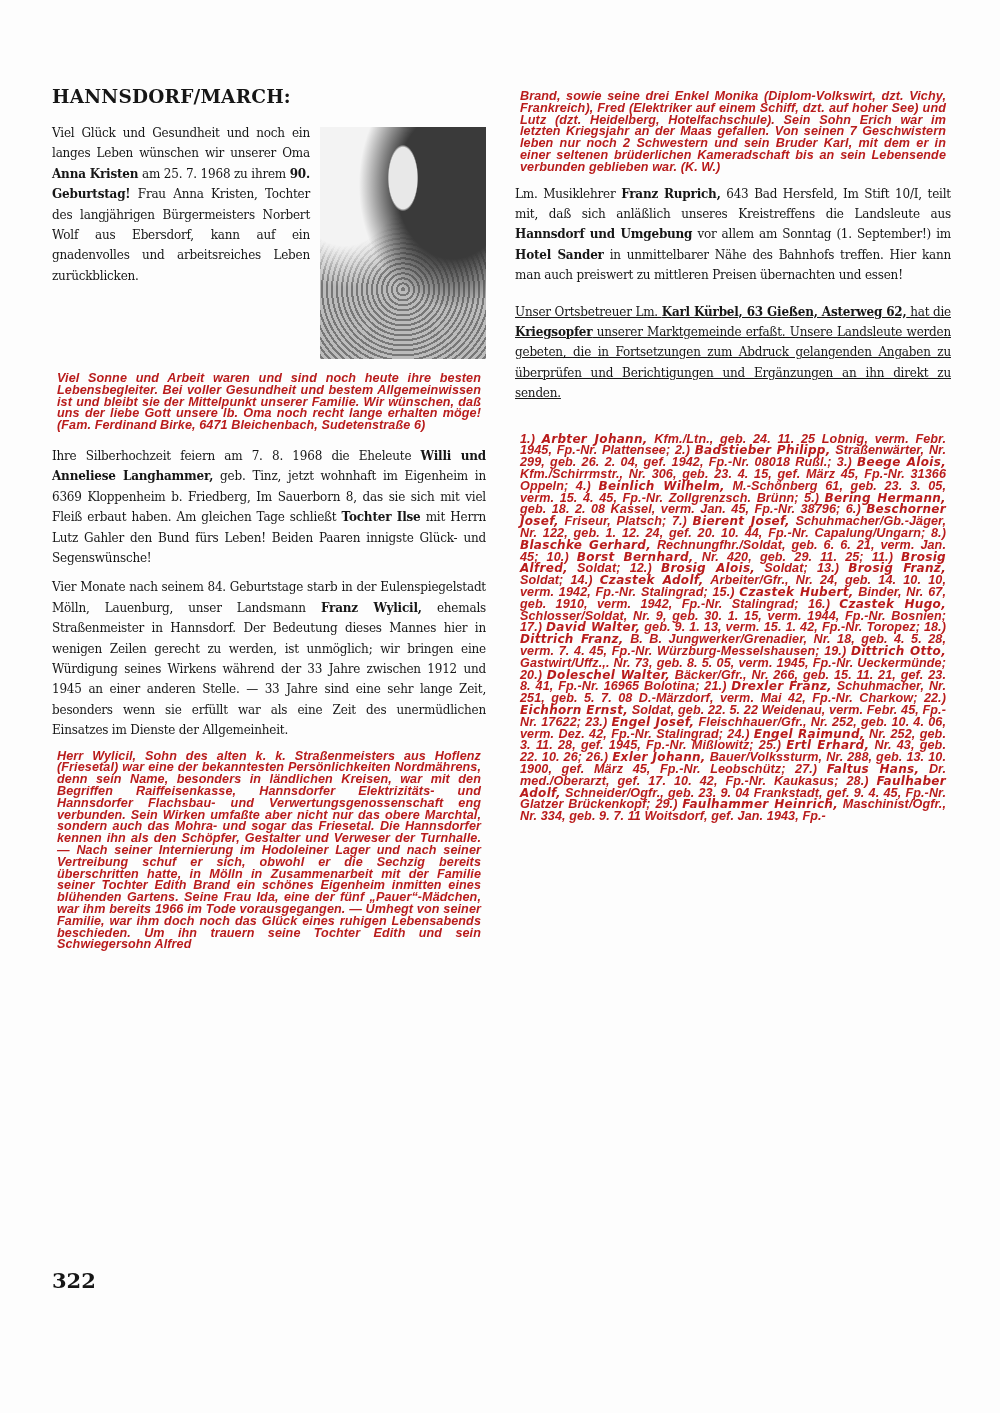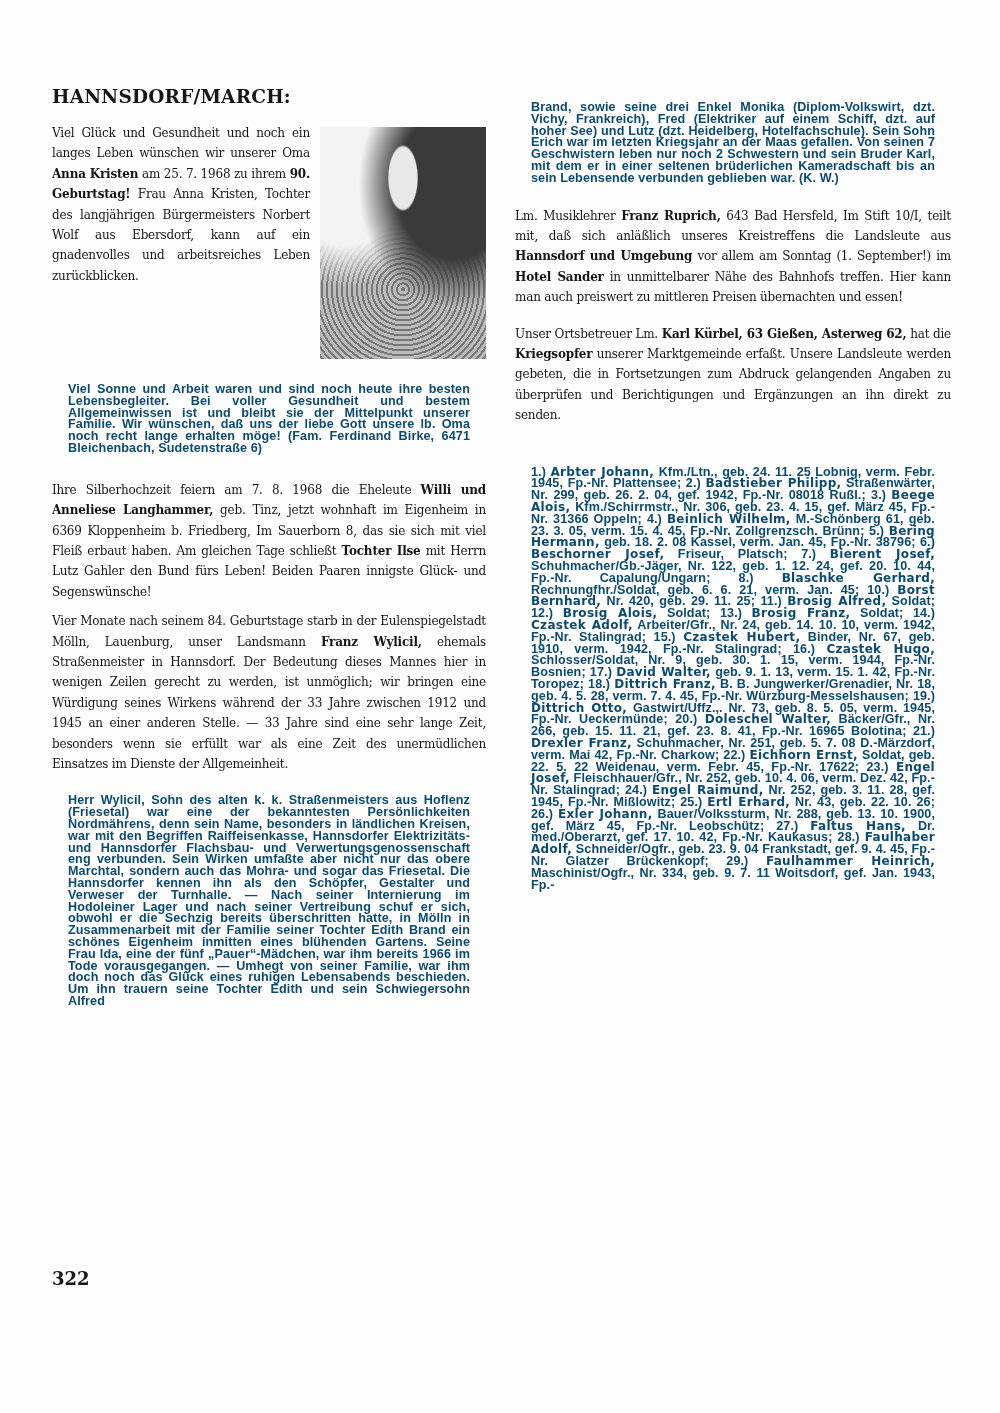--- a/index.html
+++ b/index.html
@@ -2,35 +2,35 @@
 <html><head>
 <meta charset="utf-8">
 <style>
   html, body { margin: 0; padding: 0; background: #ffffff; }
   body { width: 1000px; height: 1413px; position: relative; overflow: hidden; color: #161616; }
   .page { position: absolute; left: 0; top: 0; width: 1000px; height: 1413px; background: #fdfdfd; }
   .col { position: absolute; }
   #col-left { left: 52px; top: 86px; width: 434px; }
   #col-right { left: 515px; top: 86px; width: 436px; }
   .serif { font-family: "DejaVu Serif", "Liberation Serif", serif; font-size: 12px; line-height: 20.4px; text-align: justify; letter-spacing: -0.2px; margin: 0; }
-  .small { font-family: "Liberation Sans", "DejaVu Sans", sans-serif; font-size: 12.6px; line-height: 11.8px; text-align: justify; margin: 16px; font-weight: bold; letter-spacing: 0.1px; color: #0c4a6e; }
+  .small { font-family: "Liberation Sans", "DejaVu Sans", sans-serif; font-size: 12.6px; line-height: 11.8px; text-align: justify; margin: 5px; font-weight: bold; letter-spacing: 0.1px; color: #b91c1c; font-style: italic; }
   .small .b { font-family: "DejaVu Sans", sans-serif; font-weight: bold; font-size: 12px; letter-spacing: 0.3px; }
   .serif .b { font-weight: bold; }
   .heading { font-family: "DejaVu Serif", "Liberation Serif", serif; font-weight: bold; font-size: 18.5px; line-height: 22px; margin: 0 0 15px 0; letter-spacing: 0.2px; }
   .wrap-photo { position: relative; }
   .photo { float: right; width: 166px; height: 232px; margin: 4px 0 4px 10px; background: radial-gradient(ellipse at 50% 22%, #e8e8e8 0 12%, transparent 13%),
       radial-gradient(ellipse at 80% 25%, #3a3a3a 0 30%, transparent 50%),
       radial-gradient(ellipse at 15% 15%, #f3f3f3 0 30%, transparent 45%),
       repeating-radial-gradient(circle at 50% 70%, #777 0 2px, #bbb 2px 5px);
     filter: grayscale(1); }
   .gap-s { height: 5px; }
   .gap-m { height: 9px; }
   .gap-l { height: 16px; }
   .list-title { font-family: "DejaVu Sans", sans-serif; font-weight: bold; font-size: 12px; line-height: 13px; margin: 0; letter-spacing: 0.4px; }
-  .pagenum { position: absolute; left: 52px; top: 1268px; font-family: "DejaVu Serif", serif; font-weight: bold; font-size: 18px; }
+  .pagenum { position: absolute; left: 52px; top: 1268px; font-family: "DejaVu Serif", serif; font-weight: bold; font-size: 21px; }
 </style>
 </head>
 <body>
 
 <div class="page">
 
   <div class="col" id="col-left">
     <h1 class="heading">HANNSDORF/MARCH:</h1>
 
     <div class="wrap-photo">
@@ -58,21 +58,21 @@
 
   <div class="col" id="col-right">
     <p class="small" lang="de" style="hyphens:auto;">Brand, sowie seine drei Enkel Monika (Diplom-Volkswirt, dzt. Vichy, Frankreich), Fred (Elektriker auf einem Schiff, dzt. auf hoher See) und Lutz (dzt. Heidelberg, Hotelfachschule). Sein Sohn Erich war im letzten Kriegsjahr an der Maas gefallen. Von seinen 7 Geschwistern leben nur noch 2 Schwestern und sein Bruder Karl, mit dem er in einer seltenen brüderlichen Kameradschaft bis an sein Lebensende verbunden geblieben war. (K. W.)</p>
 
     <div class="gap-s"></div>
     <p class="serif" lang="de" style="hyphens:auto;">
       <span>Lm. Musiklehrer </span><span class="b">Franz Ruprich,</span><span> 643 Bad Hersfeld, Im Stift 10/I, teilt mit, daß sich anläßlich unseres Kreistreffens die Landsleute aus </span><span class="b">Hannsdorf und Umgebung</span><span> vor allem am Sonntag (1. September!) im </span><span class="b">Hotel Sander</span><span> in unmittelbarer Nähe des Bahnhofs treffen. Hier kann man auch preiswert zu mittleren Preisen übernachten und essen!</span>
     </p>
 
     <div class="gap-l"></div>
-    <p class="serif" lang="de" style="hyphens:auto;">
+    <p class="serif" lang="de" style="hyphens:auto;text-decoration:underline;">
       <span>Unser Ortsbetreuer Lm. </span><span class="b">Karl Kürbel, 63 Gießen, Asterweg 62,</span><span> hat die </span><span class="b">Kriegsopfer</span><span> unserer Marktgemeinde erfaßt. Unsere Landsleute werden gebeten, die in Fortsetzungen zum Abdruck gelangenden Angaben zu überprüfen und Berichtigungen und Ergänzungen an ihn direkt zu senden.</span>
     </p>
 
     <div class="gap-l"></div>
     <div class="gap-m"></div>
     <p class="small" id="victims-list" lang="de" style="hyphens:auto;"><span><span>1.) </span><span class="b">Arbter Johann,</span><span> Kfm./Ltn., geb. 24. 11. 25 Lobnig, verm. Febr. 1945, Fp.-Nr. Plattensee; </span></span><span><span>2.) </span><span class="b">Badstieber Philipp,</span><span> Straßenwärter, Nr. 299, geb. 26. 2. 04, gef. 1942, Fp.-Nr. 08018 Rußl.; </span></span><span><span>3.) </span><span class="b">Beege Alois,</span><span> Kfm./Schirrmstr., Nr. 306, geb. 23. 4. 15, gef. März 45, Fp.-Nr. 31366 Oppeln; </span></span><span><span>4.) </span><span class="b">Beinlich Wilhelm,</span><span> M.-Schönberg 61, geb. 23. 3. 05, verm. 15. 4. 45, Fp.-Nr. Zollgrenzsch. Brünn; </span></span><span><span>5.) </span><span class="b">Bering Hermann,</span><span> geb. 18. 2. 08 Kassel, verm. Jan. 45, Fp.-Nr. 38796; </span></span><span><span>6.) </span><span class="b">Beschorner Josef,</span><span> Friseur, Platsch; </span></span><span><span>7.) </span><span class="b">Bierent Josef,</span><span> Schuhmacher/Gb.-Jäger, Nr. 122, geb. 1. 12. 24, gef. 20. 10. 44, Fp.-Nr. Capalung/Ungarn; </span></span><span><span>8.) </span><span class="b">Blaschke Gerhard,</span><span> Rechnungfhr./Soldat, geb. 6. 6. 21, verm. Jan. 45; </span></span><span><span>10.) </span><span class="b">Borst Bernhard,</span><span> Nr. 420, geb. 29. 11. 25; </span></span><span><span>11.) </span><span class="b">Brosig Alfred,</span><span> Soldat; </span></span><span><span>12.) </span><span class="b">Brosig Alois,</span><span> Soldat; </span></span><span><span>13.) </span><span class="b">Brosig Franz,</span><span> Soldat; </span></span><span><span>14.) </span><span class="b">Czastek Adolf,</span><span> Arbeiter/Gfr., Nr. 24, geb. 14. 10. 10, verm. 1942, Fp.-Nr. Stalingrad; </span></span><span><span>15.) </span><span class="b">Czastek Hubert,</span><span> Binder, Nr. 67, geb. 1910, verm. 1942, Fp.-Nr. Stalingrad; </span></span><span><span>16.) </span><span class="b">Czastek Hugo,</span><span> Schlosser/Soldat, Nr. 9, geb. 30. 1. 15, verm. 1944, Fp.-Nr. Bosnien; </span></span><span><span>17.) </span><span class="b">David Walter,</span><span> geb. 9. 1. 13, verm. 15. 1. 42, Fp.-Nr. Toropez; </span></span><span><span>18.) </span><span class="b">Dittrich Franz,</span><span> B. B. Jungwerker/Grenadier, Nr. 18, geb. 4. 5. 28, verm. 7. 4. 45, Fp.-Nr. Würzburg-Messelshausen; </span></span><span><span>19.) </span><span class="b">Dittrich Otto,</span><span> Gastwirt/Uffz.,. Nr. 73, geb. 8. 5. 05, verm. 1945, Fp.-Nr. Ueckermünde; </span></span><span><span>20.) </span><span class="b">Doleschel Walter,</span><span> Bäcker/Gfr., Nr. 266, geb. 15. 11. 21, gef. 23. 8. 41, Fp.-Nr. 16965 Bolotina; </span></span><span><span>21.) </span><span class="b">Drexler Franz,</span><span> Schuhmacher, Nr. 251, geb. 5. 7. 08 D.-Märzdorf, verm. Mai 42, Fp.-Nr. Charkow; </span></span><span><span>22.) </span><span class="b">Eichhorn Ernst,</span><span> Soldat, geb. 22. 5. 22 Weidenau, verm. Febr. 45, Fp.-Nr. 17622; </span></span><span><span>23.) </span><span class="b">Engel Josef,</span><span> Fleischhauer/Gfr., Nr. 252, geb. 10. 4. 06, verm. Dez. 42, Fp.-Nr. Stalingrad; </span></span><span><span>24.) </span><span class="b">Engel Raimund,</span><span> Nr. 252, geb. 3. 11. 28, gef. 1945, Fp.-Nr. Mißlowitz; </span></span><span><span>25.) </span><span class="b">Ertl Erhard,</span><span> Nr. 43, geb. 22. 10. 26; </span></span><span><span>26.) </span><span class="b">Exler Johann,</span><span> Bauer/Volkssturm, Nr. 288, geb. 13. 10. 1900, gef. März 45, Fp.-Nr. Leobschütz; </span></span><span><span>27.) </span><span class="b">Faltus Hans,</span><span> Dr. med./Oberarzt, gef. 17. 10. 42, Fp.-Nr. Kaukasus; </span></span><span><span>28.) </span><span class="b">Faulhaber Adolf,</span><span> Schneider/Ogfr., geb. 23. 9. 04 Frankstadt, gef. 9. 4. 45, Fp.-Nr. Glatzer Brückenkopf; </span></span><span><span>29.) </span><span class="b">Faulhammer Heinrich,</span><span> Maschinist/Ogfr., Nr. 334, geb. 9. 7. 11 Woitsdorf, gef. Jan. 1943, Fp.- </span></span></p>
   </div>
 
   <div class="pagenum">322</div>
 </div>

